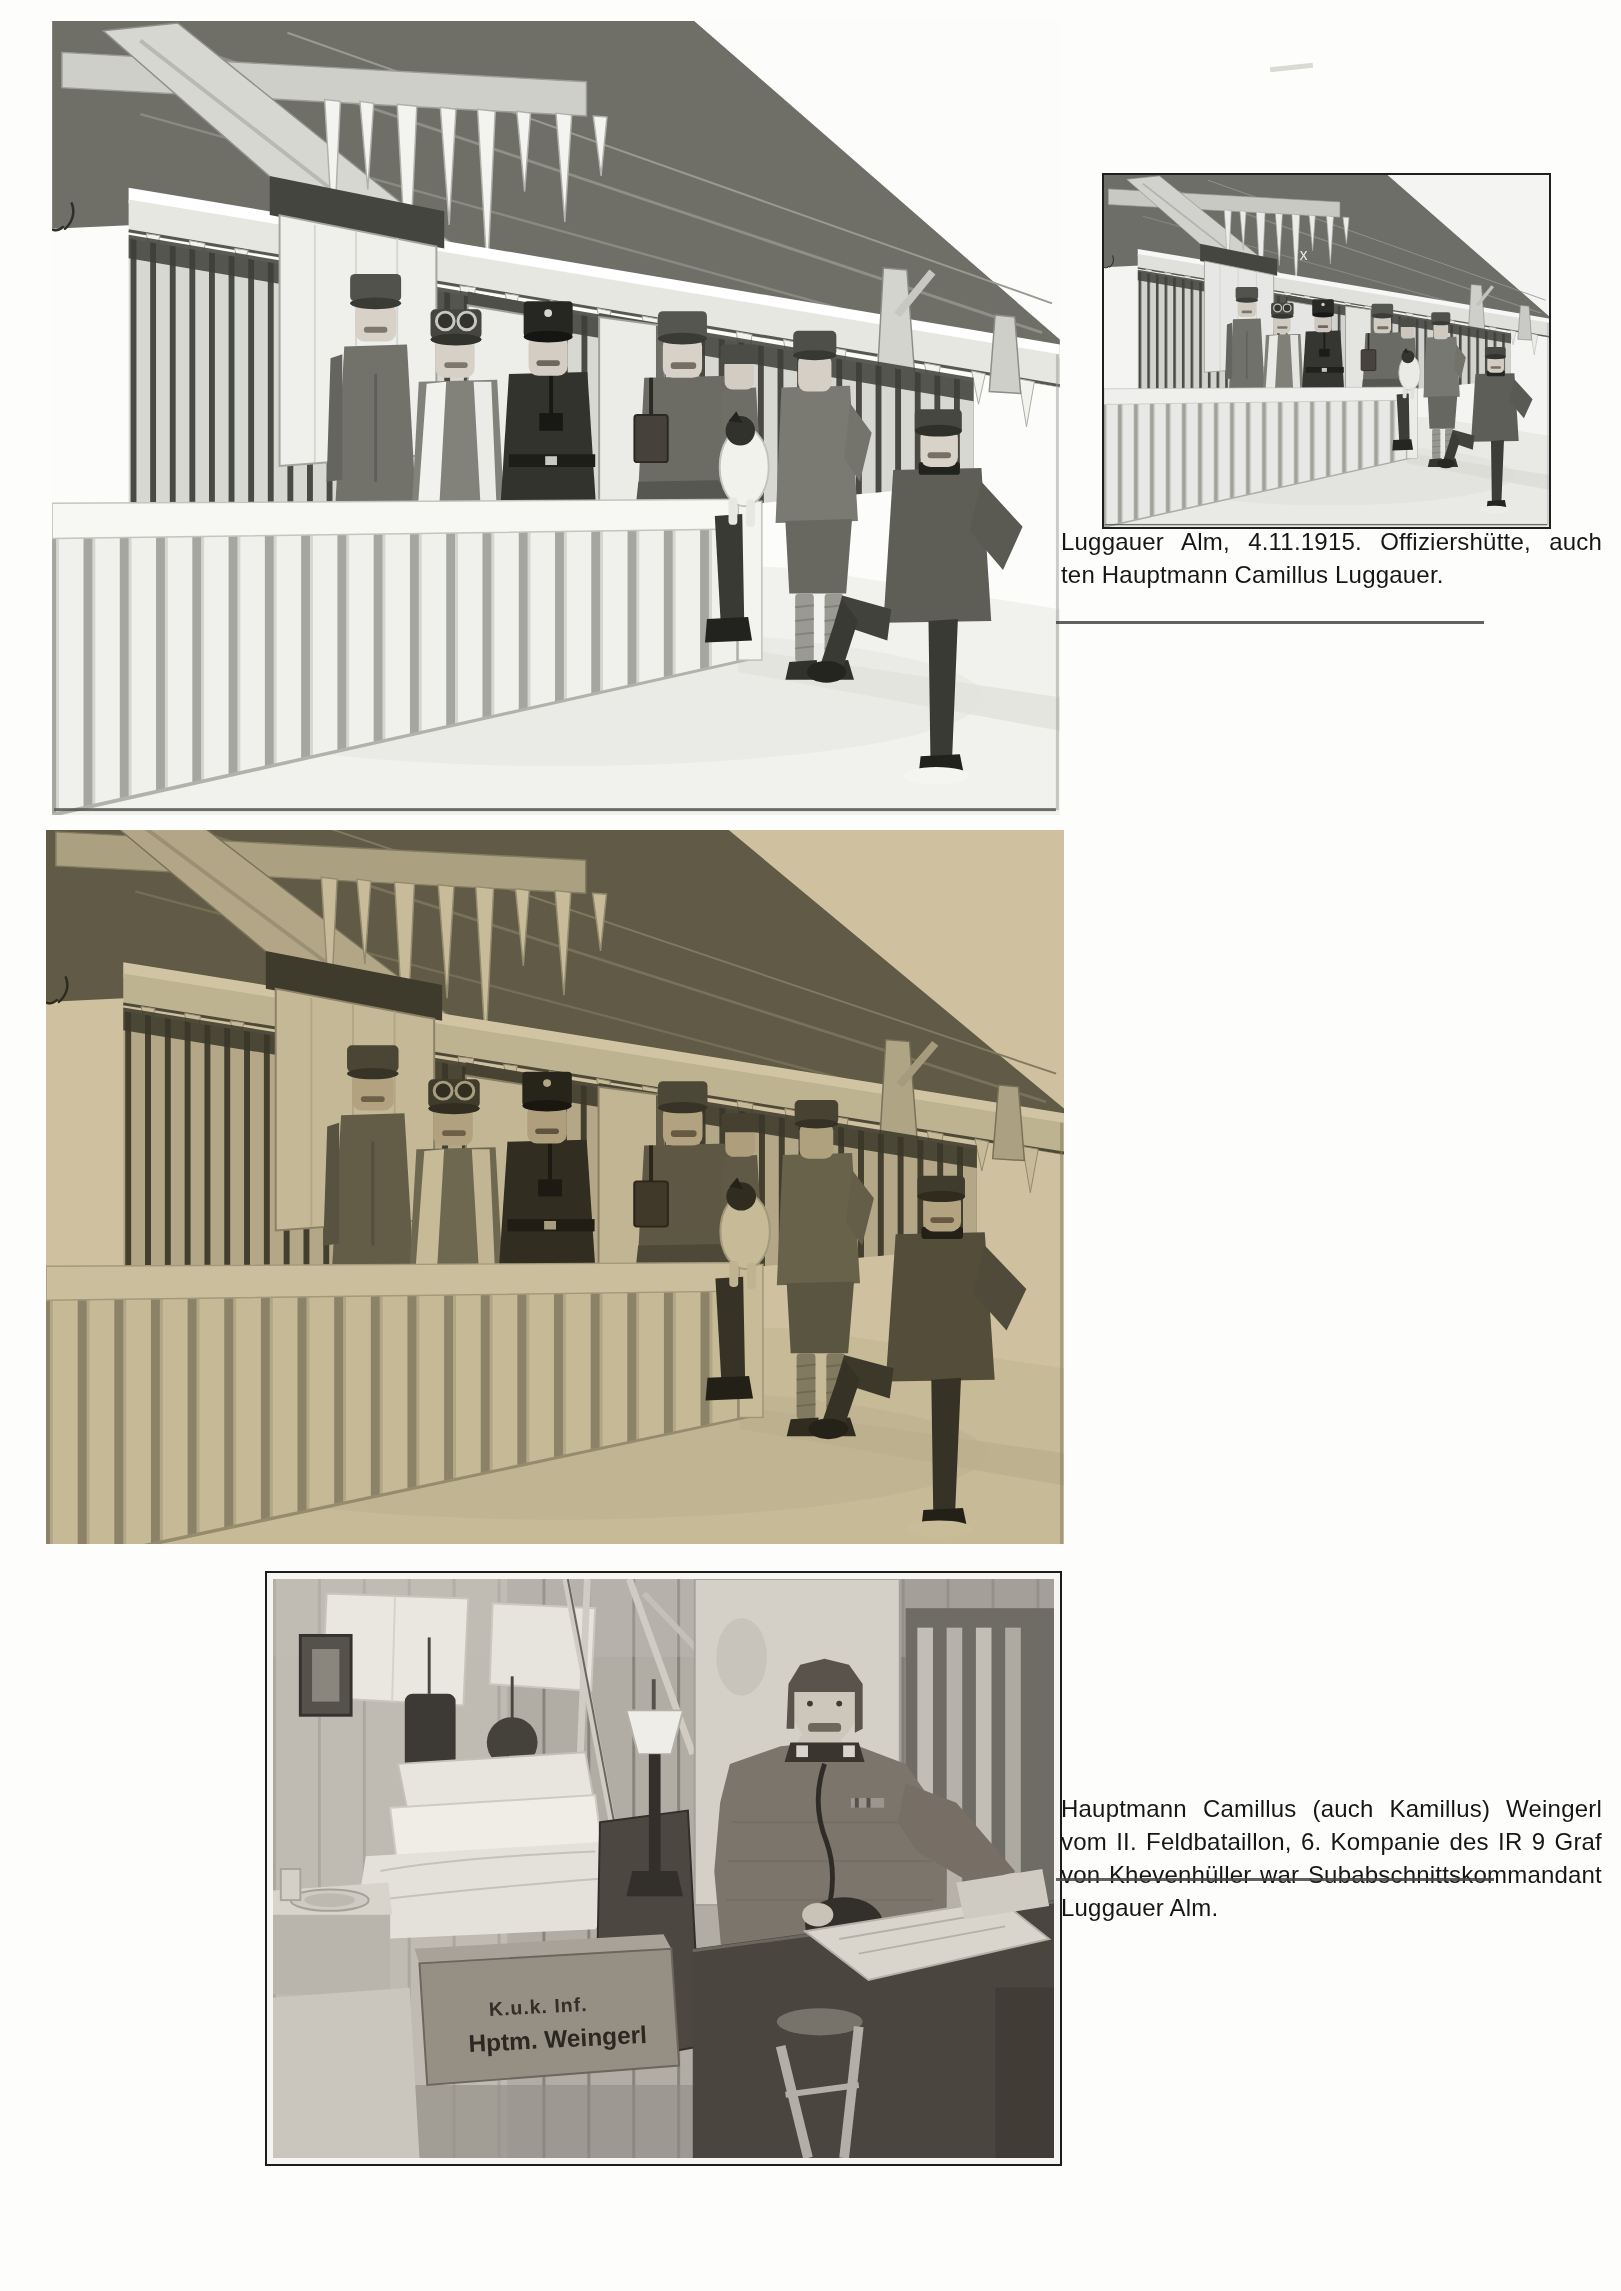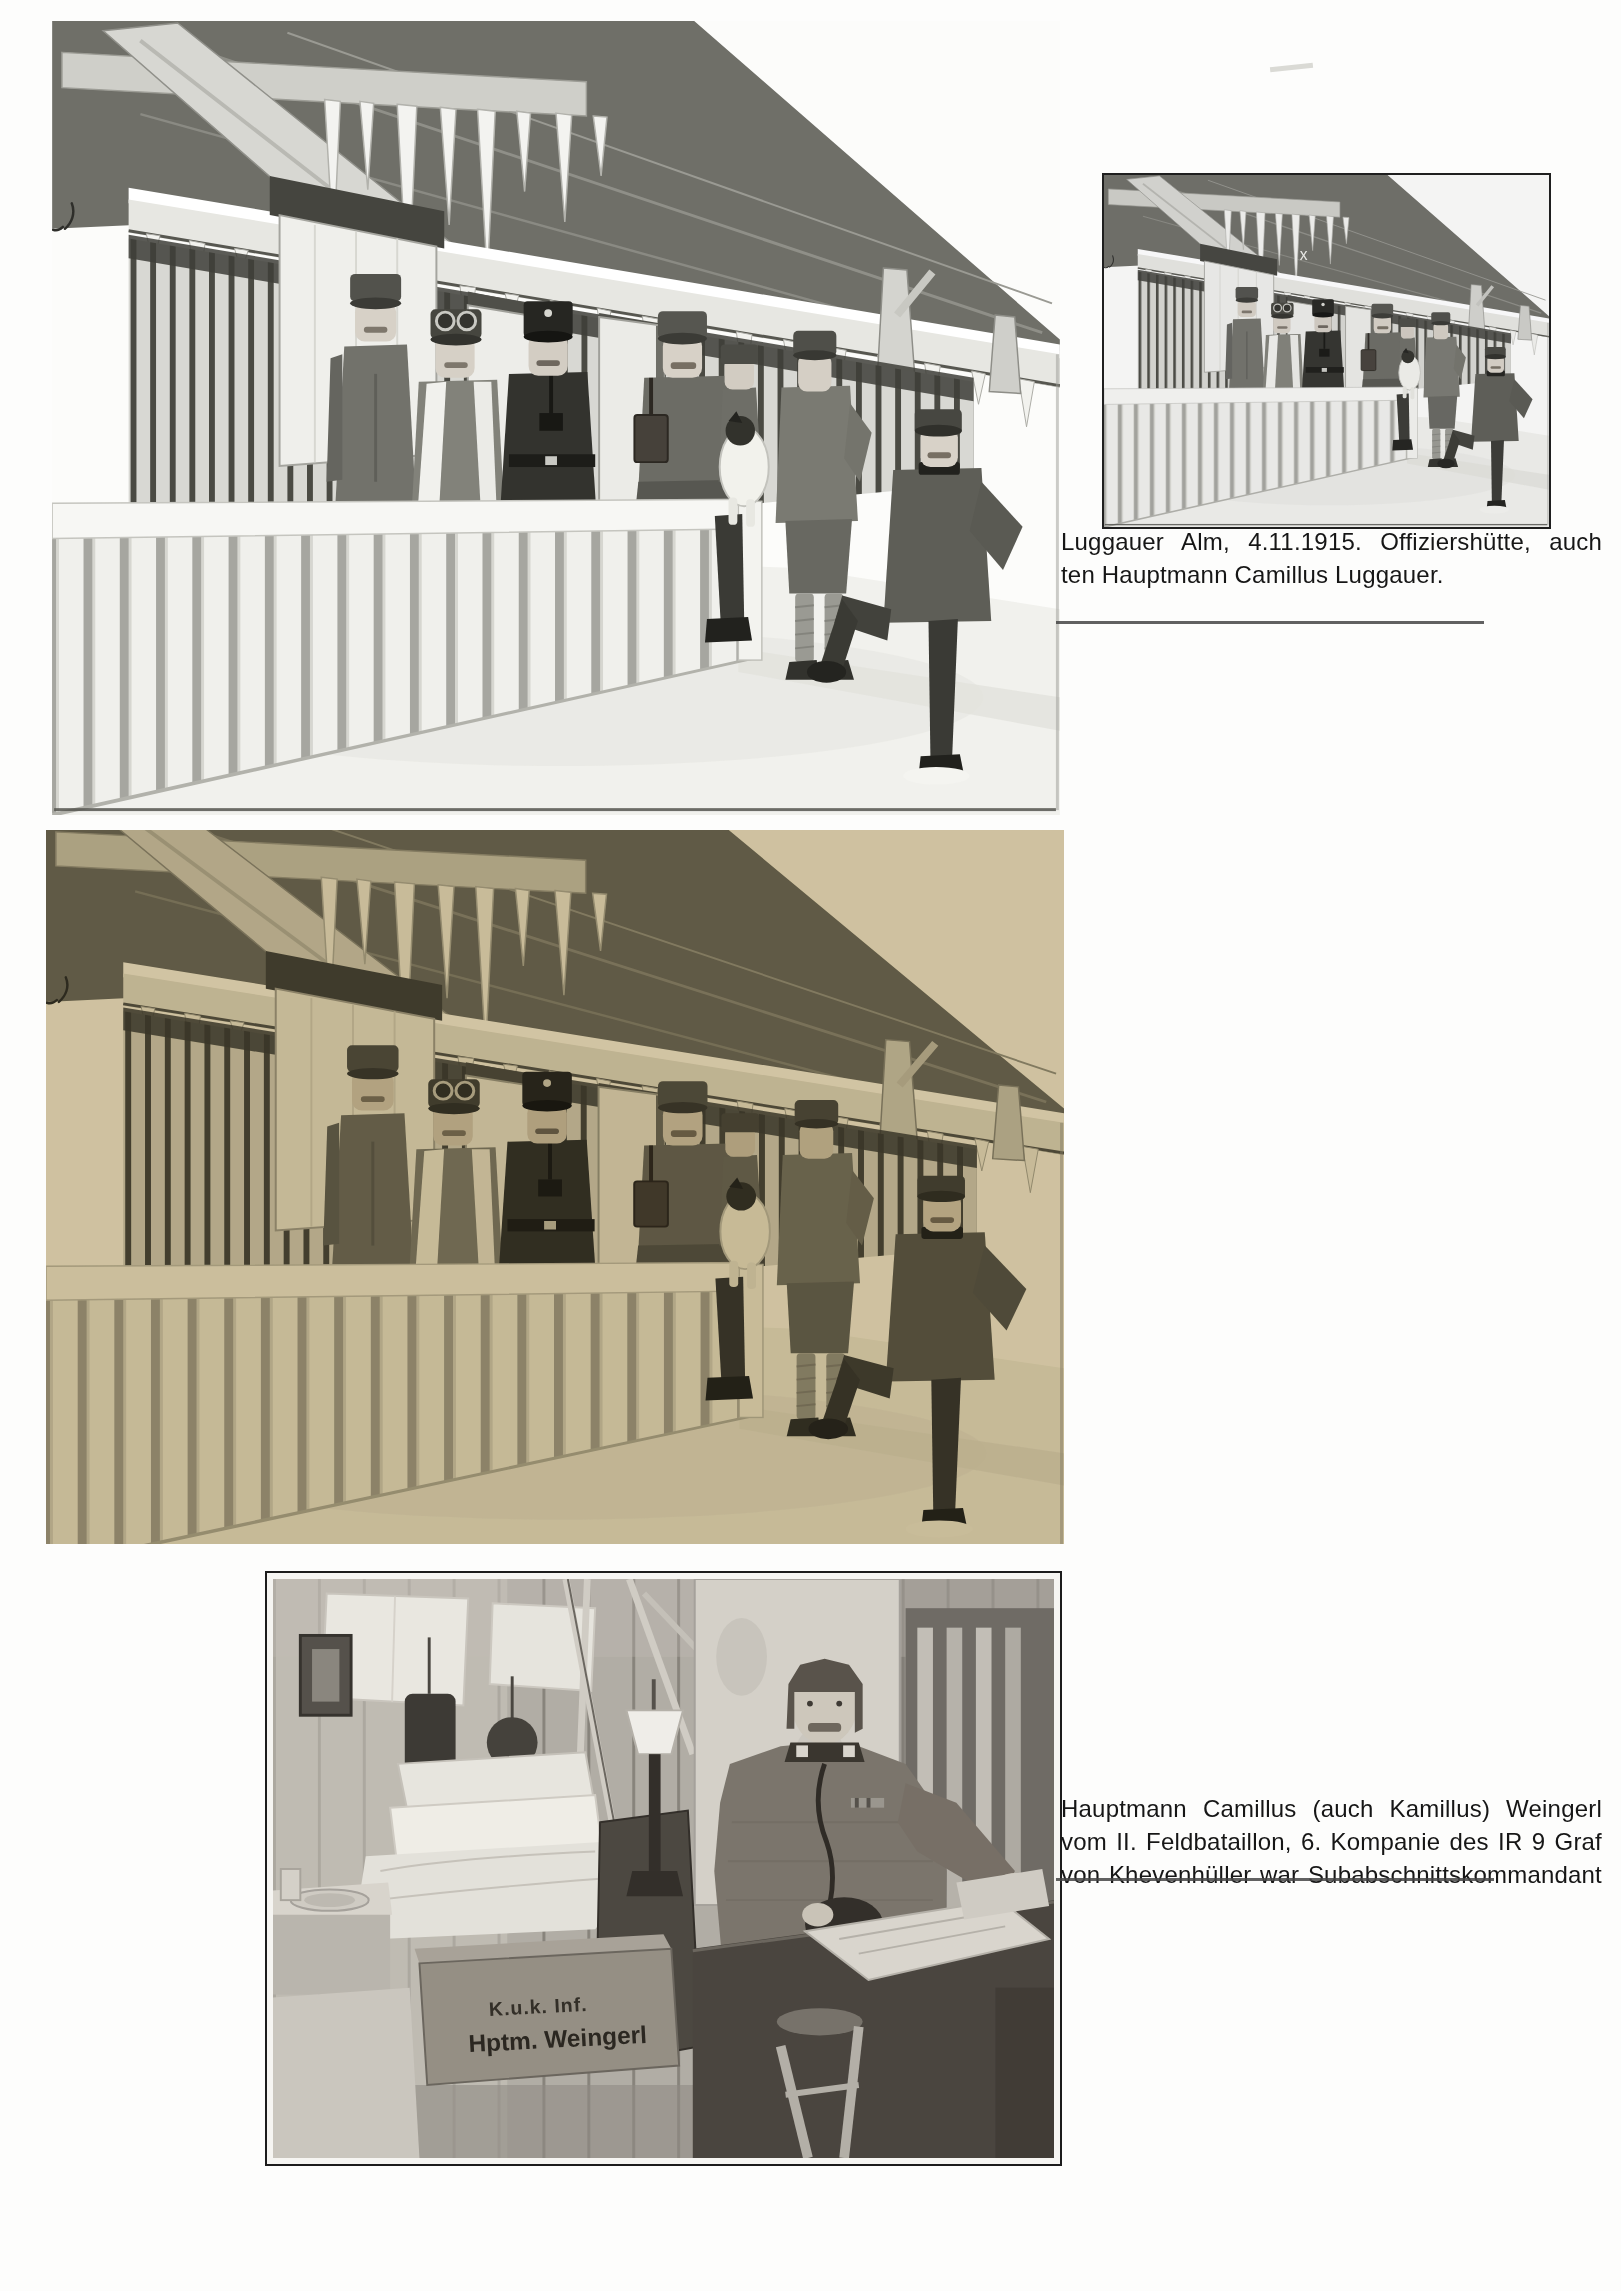--- a/index.html
+++ b/index.html
@@ -354,17 +354,18 @@
     </g>
     <line x1="525" y1="530" x2="600" y2="520" stroke="#b3afa7" stroke-width="6"></line>
     <rect x="740" y="420" width="60" height="175" fill="#3e3a35" opacity="0.8"></rect>
   </svg>
 </figure>
 
 <div class="caption" id="caption2">
   <div class="cap-line just">Hauptmann Camillus (auch Kamillus) Weingerl</div>
   <div class="cap-line just">vom II. Feldbataillon, 6. Kompanie des IR 9 Graf</div>
   <div class="cap-line just">von Khevenhüller war Subabschnittskommandant</div>
+  <div class="cap-line">Luggauer Alm.</div>
 </div>
 <div class="rule" id="rule2"></div>
 
 <div class="artifact" id="artifact1"></div>
 
 
 </body></html>

